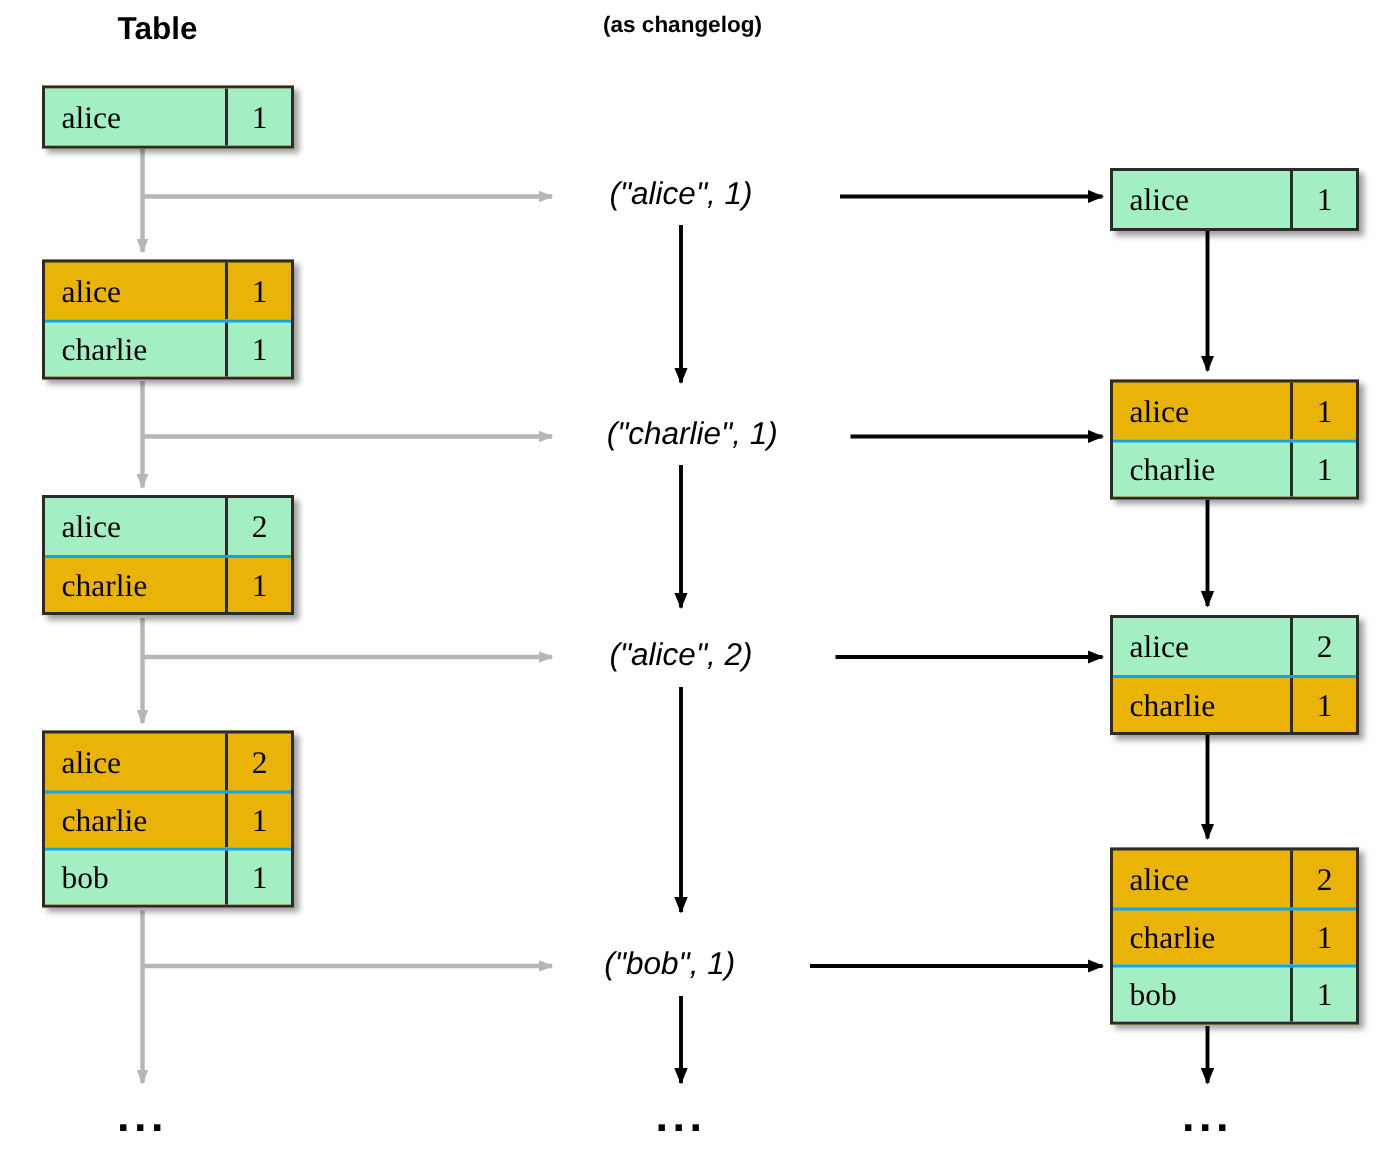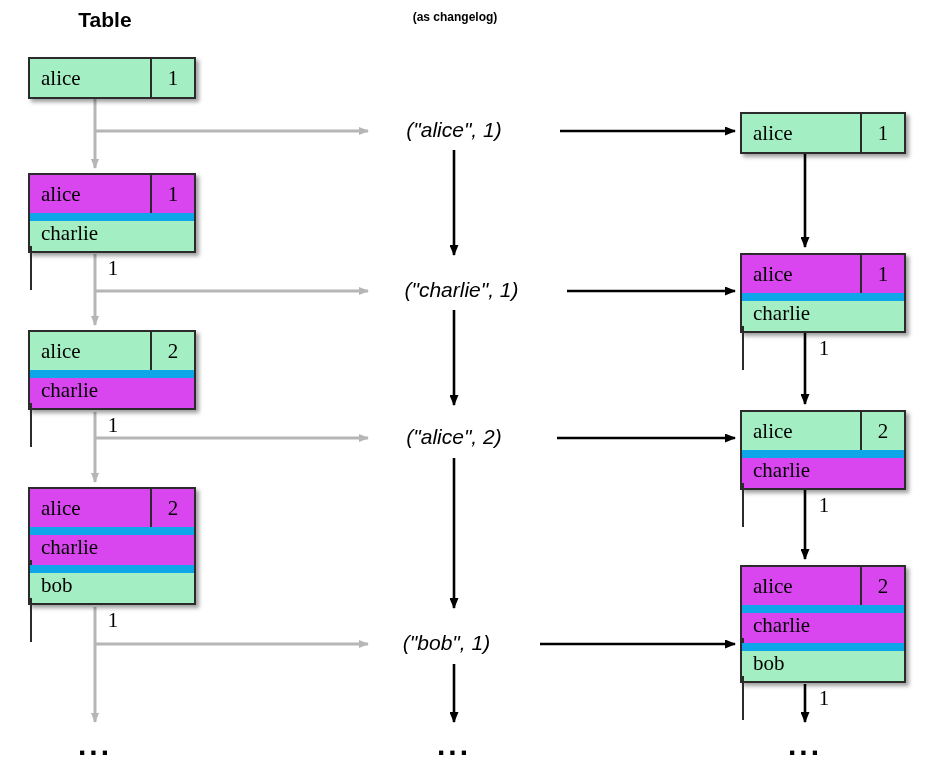--- a/index.html
+++ b/index.html
@@ -14,40 +14,40 @@
   
   .col-header{
     position:absolute;
     text-align:center;
     font-weight:bold;
     color:#000;
     font-family:"Liberation Sans", sans-serif;
     white-space:nowrap;
   }
   .col-header .h-main{font-size:21px;line-height:24px;display:block;}
-  .col-header .h-sub{font-size:12px;line-height:18px;display:block;font-weight:bold;}
+  .col-header .h-sub{font-size:15px;line-height:18px;display:block;font-weight:bold;}
 
   
   .tbl{
     position:absolute;
     border:2px solid #2b2b2b;
-    background:#d946ef;
+    background:#eab308;
     box-shadow:3px 3px 4px rgba(0,0,0,0.38);
     box-sizing:border-box;
     display:flex;
     flex-direction:column;
     text-align:center;
   }
   .trow{
     display:flex;
     flex-direction:row;
     box-sizing:border-box;
     height:38px;
   }
-  .trow + .trow{border-top:8px solid #0ea5e9;flex-direction:column;}
+  .trow + .trow{border-top:2px solid #0ea5e9;}
   .trow.hl{background:#a3eec2;}
   .tcell-key{
     flex:1 1 auto;
     display:flex;
     align-items:center;
     padding-left:11px;
     font-family:"Liberation Serif", serif;
     font-size:21px;
     color:#000;
     box-sizing:border-box;

